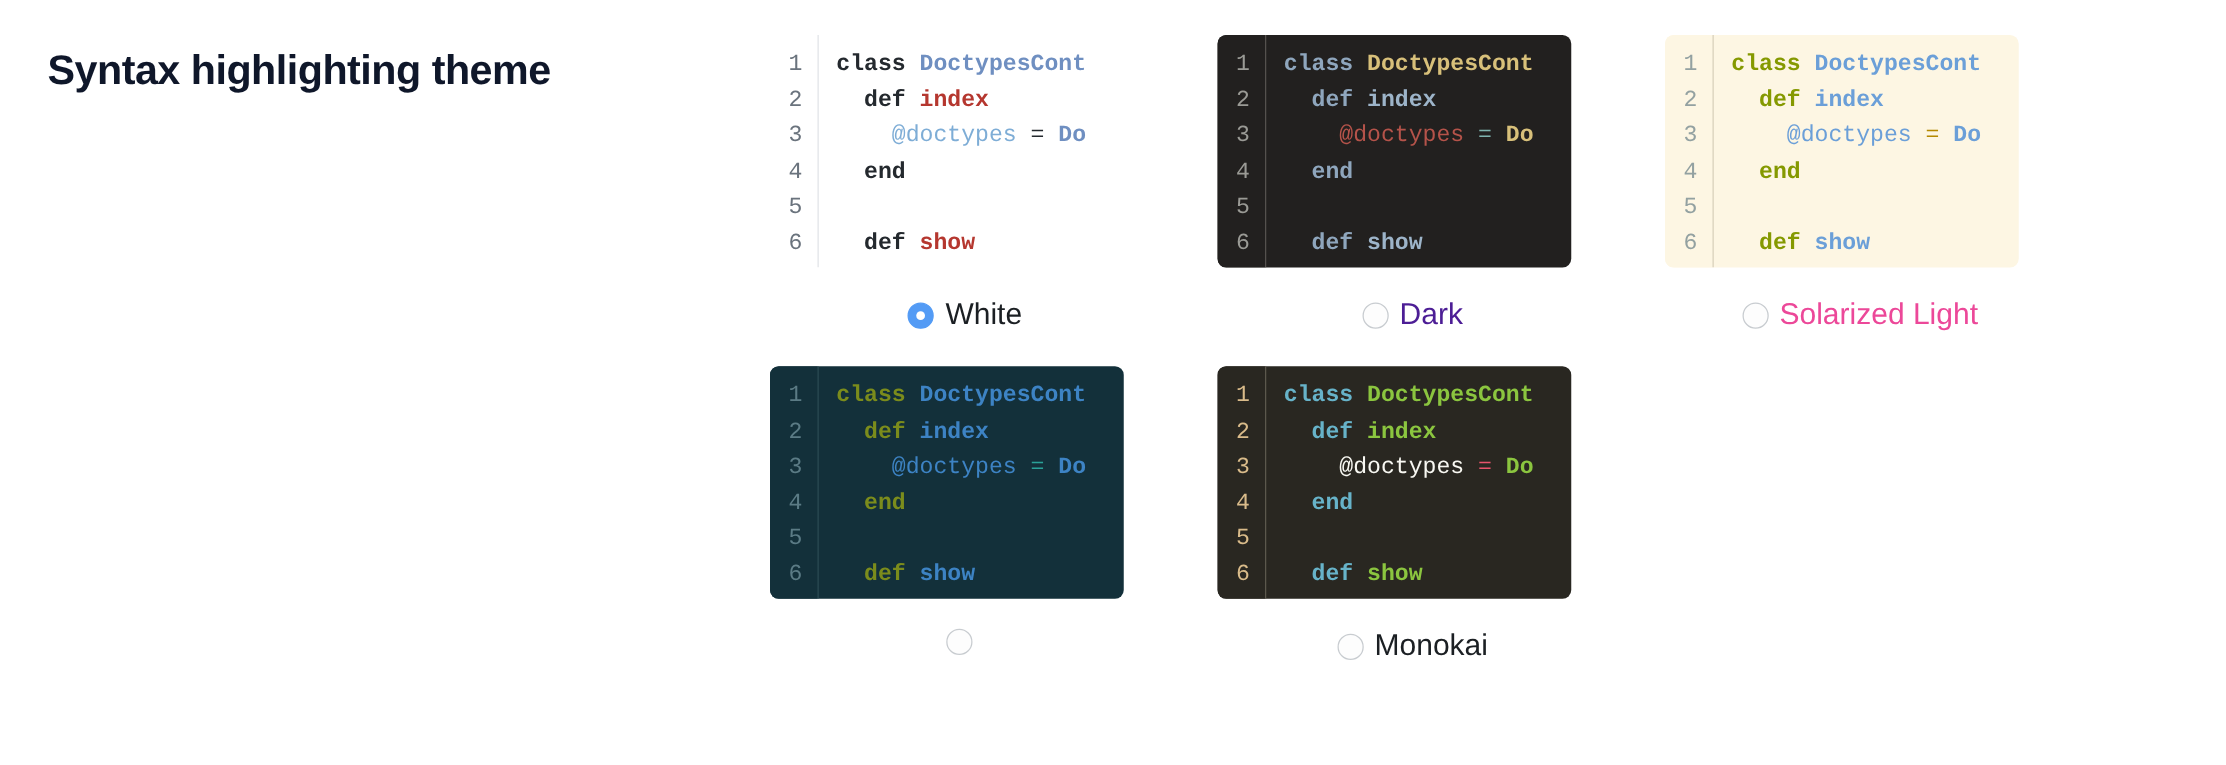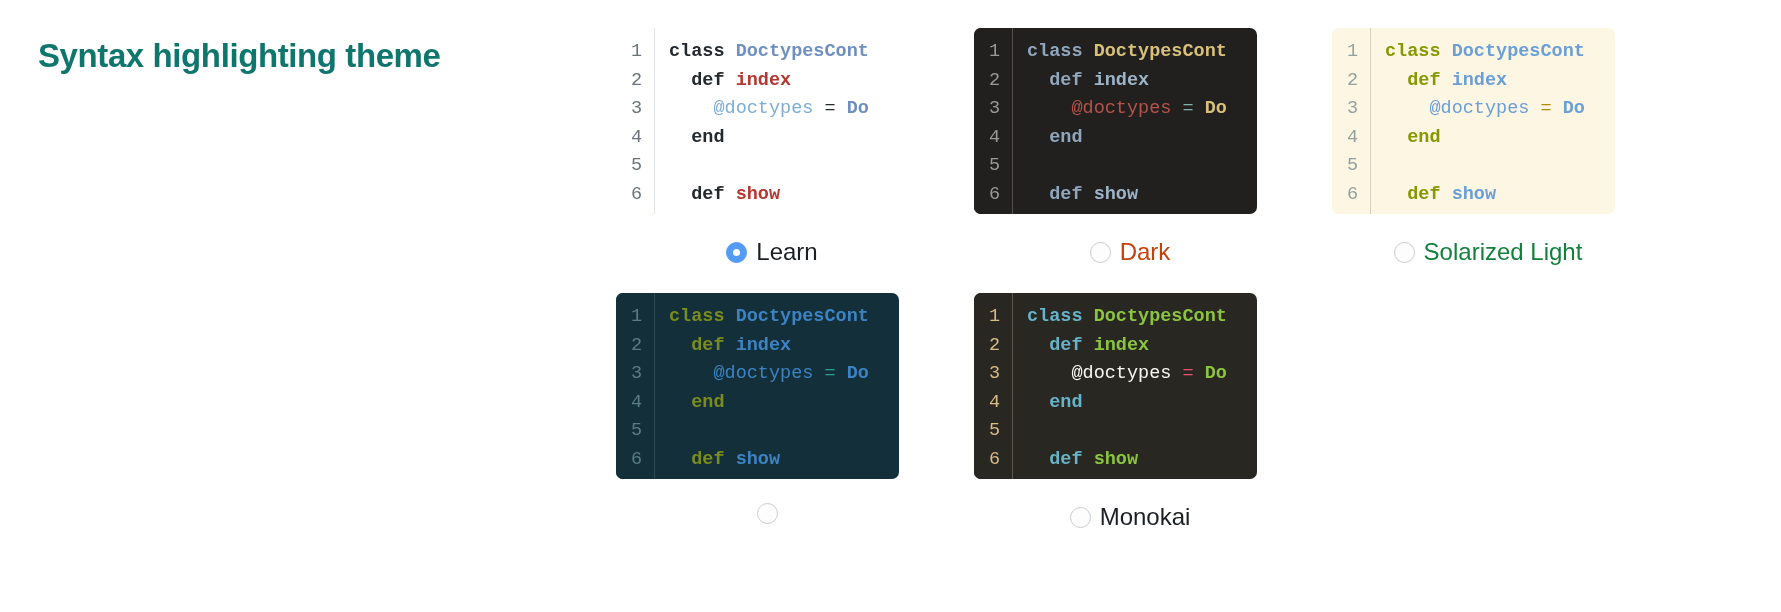--- a/index.html
+++ b/index.html
@@ -20,21 +20,21 @@
   #desc-col {
     position: absolute;
     left: 38px;
     top: 36px;
     width: 520px;
   }
   #page-title {
     font-size: 33px;
     font-weight: bold;
     letter-spacing: -0.4px;
-    color: #0f766e;
+    color: #0f172a;
     margin: 0 0 24px 0;
     line-height: 1.2;
   }
   #desc-text {
     font-size: 22px;
     line-height: 1.48;
     color: #24292e;
     margin: 0;
   }
   #desc-text a {
@@ -158,55 +158,55 @@
             <div>2</div>
             <div>3</div>
             <div>4</div>
             <div>5</div>
             <div>6</div>
           </div>
           <div class="code-body" style="color: rgb(36, 41, 46); border-left-color: rgb(225, 228, 232);"><div><span style="color: rgb(36, 41, 46); font-weight: bold;">class </span><span style="color: rgb(111, 143, 193); font-weight: bold;">DoctypesCont</span></div><div><span style="color: rgb(36, 41, 46); font-weight: bold;">  def </span><span style="color: rgb(181, 55, 47); font-weight: bold;">index</span></div><div><span style="color: rgb(36, 41, 46);">    </span><span style="color: rgb(126, 173, 214);">@doctypes</span><span style="color: rgb(36, 41, 46);"> = </span><span style="color: rgb(111, 143, 193); font-weight: bold;">Do</span></div><div><span style="color: rgb(36, 41, 46); font-weight: bold;">  end</span></div><div>&nbsp;</div><div><span style="color: rgb(36, 41, 46); font-weight: bold;">  def </span><span style="color: rgb(181, 55, 47); font-weight: bold;">show</span></div></div>
         </div>
         <div class="radio-row">
           <span class="radio checked" style="background: rgb(83, 155, 245); border-color: rgb(83, 155, 245);"></span>
-          <span class="radio-label" style="color: rgb(27, 31, 35);">Learn</span>
+          <span class="radio-label" style="color: rgb(27, 31, 35);">White</span>
         </div>
       </div>
       <div class="theme-cell">
         <div class="code-card" style="background: rgb(34, 32, 31);">
           <div class="gutter" style="background: rgb(34, 32, 31); color: rgb(154, 154, 149);">
             <div>1</div>
             <div>2</div>
             <div>3</div>
             <div>4</div>
             <div>5</div>
             <div>6</div>
           </div>
           <div class="code-body" style="color: rgb(201, 209, 217); border-left-color: rgb(85, 81, 78);"><div><span style="color: rgb(143, 166, 189); font-weight: bold;">class </span><span style="color: rgb(216, 192, 122); font-weight: bold;">DoctypesCont</span></div><div><span style="color: rgb(143, 166, 189); font-weight: bold;">  def </span><span style="color: rgb(157, 180, 201); font-weight: bold;">index</span></div><div><span style="color: rgb(201, 209, 217);">    </span><span style="color: rgb(181, 83, 74);">@doctypes</span><span style="color: rgb(127, 179, 174);"> = </span><span style="color: rgb(216, 192, 122); font-weight: bold;">Do</span></div><div><span style="color: rgb(143, 166, 189); font-weight: bold;">  end</span></div><div>&nbsp;</div><div><span style="color: rgb(143, 166, 189); font-weight: bold;">  def </span><span style="color: rgb(157, 180, 201); font-weight: bold;">show</span></div></div>
         </div>
         <div class="radio-row">
           <span class="radio"></span>
-          <span class="radio-label" style="color: #c2410c;">Dark</span>
+          <span class="radio-label" style="color: #4c1d95;">Dark</span>
         </div>
       </div>
       <div class="theme-cell">
         <div class="code-card" style="background: rgb(253, 246, 227);">
           <div class="gutter" style="background: rgb(253, 246, 227); color: rgb(147, 161, 161);">
             <div>1</div>
             <div>2</div>
             <div>3</div>
             <div>4</div>
             <div>5</div>
             <div>6</div>
           </div>
           <div class="code-body" style="color: rgb(101, 123, 131); border-left-color: rgb(216, 208, 187);"><div><span style="color: rgb(133, 153, 0); font-weight: bold;">class </span><span style="color: rgb(107, 159, 216); font-weight: bold;">DoctypesCont</span></div><div><span style="color: rgb(133, 153, 0); font-weight: bold;">  def </span><span style="color: rgb(107, 159, 216); font-weight: bold;">index</span></div><div><span style="color: rgb(101, 123, 131);">    </span><span style="color: rgb(107, 159, 216);">@doctypes</span><span style="color: rgb(181, 137, 0);"> = </span><span style="color: rgb(107, 159, 216); font-weight: bold;">Do</span></div><div><span style="color: rgb(133, 153, 0); font-weight: bold;">  end</span></div><div>&nbsp;</div><div><span style="color: rgb(133, 153, 0); font-weight: bold;">  def </span><span style="color: rgb(107, 159, 216); font-weight: bold;">show</span></div></div>
         </div>
         <div class="radio-row">
           <span class="radio"></span>
-          <span class="radio-label" style="color: #15803d;">Solarized Light</span>
+          <span class="radio-label" style="color: #ec4899;">Solarized Light</span>
         </div>
       </div>
     </div>
   <div class="theme-row row-2" id="row-2">
       <div class="theme-cell">
         <div class="code-card" style="background: rgb(19, 48, 58);">
           <div class="gutter" style="background: rgb(19, 48, 58); color: rgb(91, 123, 133);">
             <div>1</div>
             <div>2</div>
             <div>3</div>

